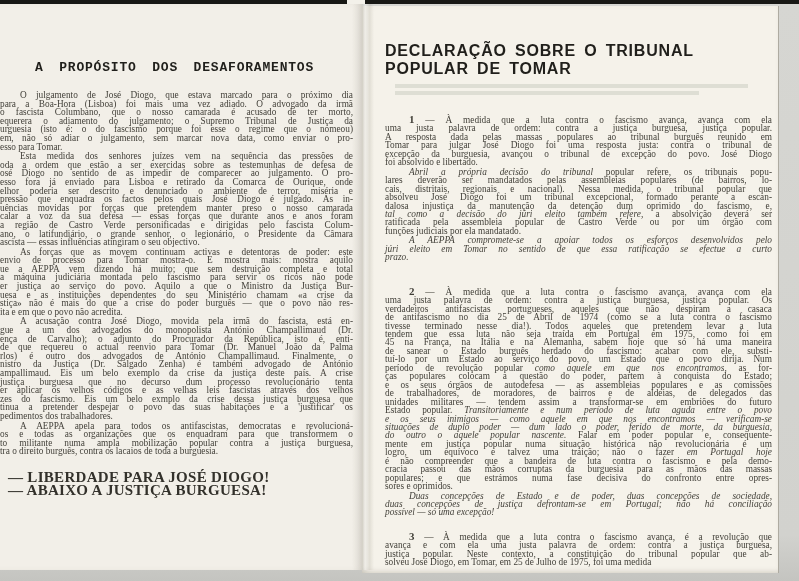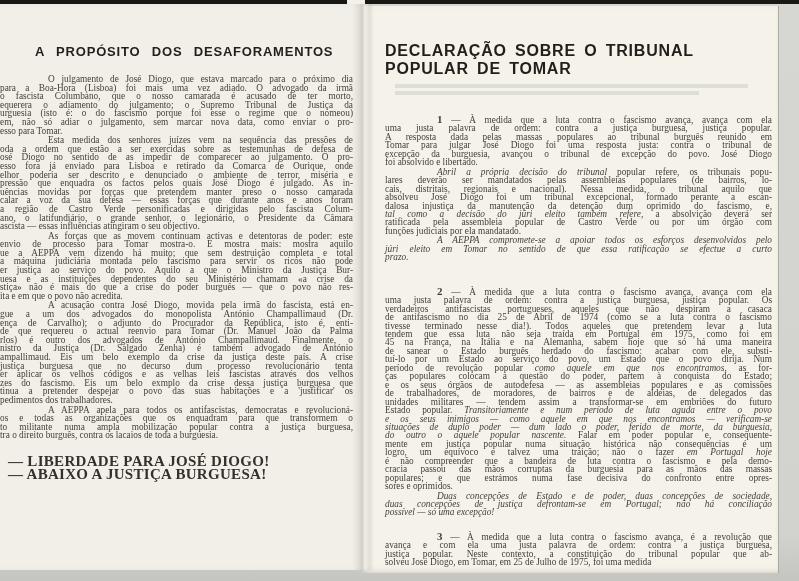--- a/index.html
+++ b/index.html
@@ -11,33 +11,33 @@
   .page{position:absolute;box-sizing:border-box;}
   .page.left{left:0;top:4px;width:362px;height:566px;background:#f2efe8;
              box-shadow:inset -6px 0 10px -6px rgba(90,85,70,.25);}
   .page.right{left:362px;top:6px;width:417px;height:567px;background:#f5f2ea;
               border-right:1px solid #aeab a1;border-right:1px solid #aeaba1;
               box-shadow:inset 8px 0 12px -8px rgba(90,85,70,.30), inset 0 -4px 6px -4px rgba(90,85,70,.25);}
   .gutter{position:absolute;left:352px;top:4px;width:22px;height:566px;pointer-events:none;
           background:linear-gradient(90deg,rgba(120,115,100,0) 0%,rgba(120,115,100,.10) 45%,rgba(255,255,255,.35) 60%,rgba(120,115,100,.12) 80%,rgba(120,115,100,0) 100%);}
   .title{font-family:"Liberation Sans", sans-serif;font-weight:bold;color:#201f1b;
          font-size:13px;letter-spacing:.8px;margin:0;}
-  .page.left .title{margin:40px 10px 0 35px;word-spacing:7px;}
+  .page.left .title{margin:56px 10px 0 35px;word-spacing:7px;font-family:Liberation Mono, monospace;}
   .page.right .title{margin:36px 8px 0 23px;word-spacing:3px;font-size:16px;}
   .ghost{margin:6px 30px 0 33px;}
   .ghost-line{height:4px;margin:3px 0;background:rgba(110,122,104,.17);filter:blur(.6px);}
   .ghost-line.g2{width:86%;}
   .body{color:#413f38;font-size:9.3px;}
   .page.left .body{margin:16px 8px 0 0;width:353px;}
   .page.right .body{margin:20px 0 0 23px;width:387px;}
   .line{line-height:8.6px;text-align:justify;text-align-last:justify;white-space:normal;}
   .page.right .line{line-height:8.45px;}
   .line.last{text-align-last:left;}
   .para{margin:0 0 1px 0;}
-  .para.indent .line.first{text-indent:20px;padding-left:28px;}
+  .para.indent .line.first{text-indent:20px;}
   .page.right .para.indent .line.first{text-indent:24px;}
   .line b{font-weight:bold;font-size:1.18em;}
   .line i{font-style:italic;}
   .gap{width:100%;}
   .slogans{font-weight:bold;color:#33312b;font-size:15px;letter-spacing:.3px;margin-left:8px;}
   .slogans .line{line-height:13px;text-align:left;text-align-last:left;}
 </style>
 </head>
 <body>
 
@@ -119,21 +119,21 @@
           <div class="line first"><b>1</b> — À medida que a luta contra o fascismo avança, avança com ela</div>
           <div class="line">uma justa palavra de ordem: contra a justiça burguesa, justiça popular.</div>
           <div class="line">A resposta dada pelas massas populares ao tribunal burguês reunido em</div>
           <div class="line">Tomar para julgar José Diogo foi uma resposta justa: contra o tribunal de</div>
           <div class="line">excepção da burguesia, avançou o tribunal de excepção do povo. José Diogo</div>
           <div class="line last">foi absolvido e libertado.</div>
         </div>
         <div class="para indent">
           <div class="line first"><i>Abril a própria decisão do tribunal</i> popular refere, os tribunais popu-</div>
           <div class="line">lares deverão ser mandatados pelas assembleias populares (de bairros, lo-</div>
-          <div class="line">cais, distritais, regionais e nacional). Nessa medida, o tribunal aquilo que</div>
+          <div class="line">cais, distritais, regionais e nacional). Nessa medida, o tribunal popular que</div>
           <div class="line">absolveu José Diogo foi um tribunal excepcional, formado perante a escan-</div>
           <div class="line">dalosa injustiça da manutenção da detenção dum oprimido do fascismo, e,</div>
           <div class="line"><i>tal como a decisão do júri eleito também refere,</i> a absolvição deverá ser</div>
           <div class="line">ratificada pela assembleia popular de Castro Verde ou por um órgão com</div>
           <div class="line last">funções judiciais por ela mandatado.</div>
         </div>
         <div class="para indent">
           <div class="line first"><i>A AEPPA compromete-se a apoiar todos os esforços desenvolvidos pelo</i></div>
           <div class="line"><i>júri eleito em Tomar no sentido de que essa ratificação se efectue a curto</i></div>
           <div class="line last"><i>prazo.</i></div>
@@ -151,21 +151,21 @@
           <div class="line">tuí-lo por um Estado ao serviço do povo, um Estado que o povo dirija. Num</div>
           <div class="line">período de revolução popular <i>como aquele em que nos encontramos</i>, as for-</div>
           <div class="line">ças populares colocam a questão do poder, partem à conquista do Estado;</div>
           <div class="line">e os seus órgãos de autodefesa — as assembleias populares e as comissões</div>
           <div class="line">de trabalhadores, de moradores, de bairros e de aldeias, de delegados das</div>
           <div class="line">unidades militares — tendem assim a transformar-se em embriões do futuro</div>
           <div class="line">Estado popular. <i>Transitoriamente e num período de luta aguda entre o povo</i></div>
           <div class="line"><i>e os seus inimigos — como aquele em que nos encontramos — verificam-se</i></div>
           <div class="line"><i>situações de duplo poder — dum lado o poder, ferido de morte, da burguesia,</i></div>
           <div class="line"><i>do outro o aquele popular nascente.</i> Falar em poder popular e, consequente-</div>
-          <div class="line">mente em justiça popular numa situação histórica não consequências é um</div>
+          <div class="line">mente em justiça popular numa situação histórica não revolucionária é um</div>
           <div class="line">logro, um equívoco e talvez uma traição; não o fazer <i>em Portugal hoje</i></div>
           <div class="line">é não compreender que a bandeira de luta contra o fascismo e pela demo-</div>
           <div class="line">cracia passou das mãos corruptas da burguesia para as mãos das massas</div>
           <div class="line">populares; e que estrámos numa fase decisiva do confronto entre opres-</div>
           <div class="line last">sores e oprimidos.</div>
         </div>
         <div class="para indent">
           <div class="line first"><i>Duas concepções de Estado e de poder, duas concepções de sociedade,</i></div>
           <div class="line"><i>duas concepções de justiça defrontam-se em Portugal; não há conciliação</i></div>
           <div class="line last"><i>possível — só uma excepção!</i></div>

